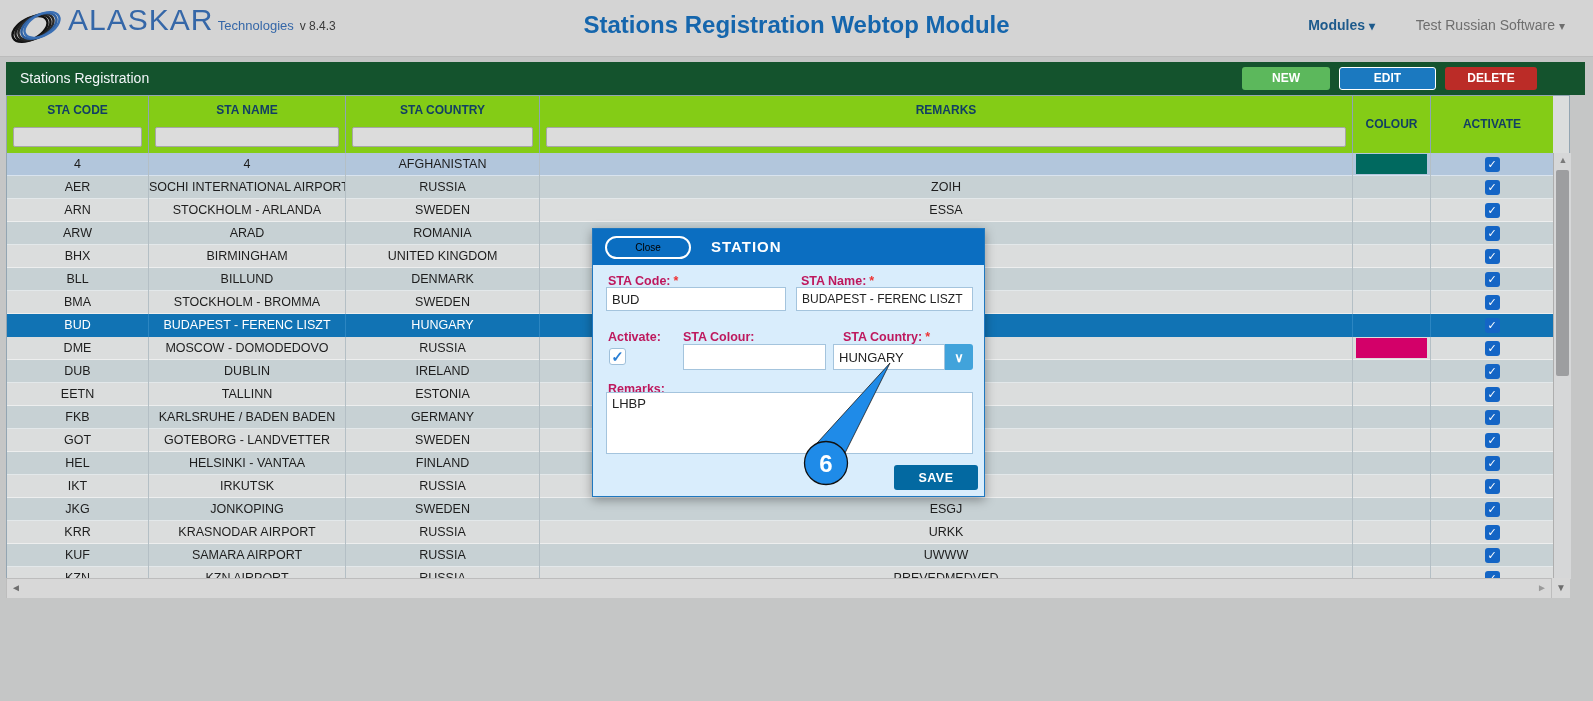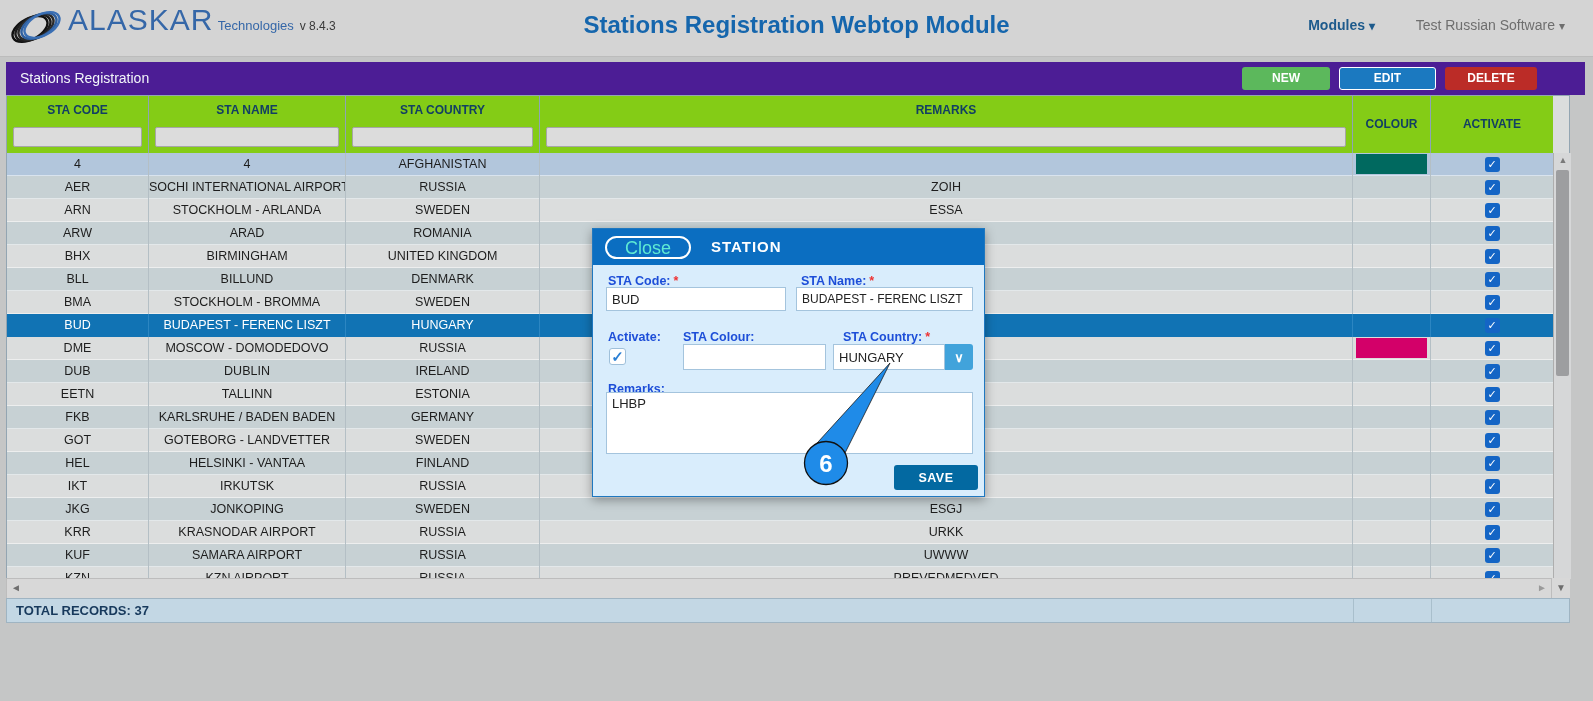--- a/index.html
+++ b/index.html
@@ -14,21 +14,21 @@
   .logo-brand { font-size:30px; color:#3567a8; letter-spacing:1px; line-height:30px; }
   .logo-sub { font-size:13px; color:#3567a8; text-align:right; margin-top:-2px; }
   .logo-ver { font-size:12px; color:#3a3a3a; margin-left:6px;margin-top:48px; }
   .app-title { position:absolute; left:0; right:0; top:11px; text-align:center; font-size:24px; font-weight:bold; color:#1566ad; }
   .menu { position:absolute; top:17px; font-size:14px; cursor:pointer; }
   .menu .caret { font-size:12px; margin-left:4px; }
   .menu-modules { right:218px; color:#1d5a8c; font-weight:bold; }
   .menu-user { right:28px; color:#6e6e6e; }
 
   
-  .panel-bar { position:absolute; left:6px; top:62px; width:1579px; height:33px; background:#4c1d95; }
+  .panel-bar { position:absolute; left:6px; top:62px; width:1579px; height:33px; background:#14532d; }
   .panel-title { position:absolute; left:14px; top:0; line-height:33px; color:#f2f6f9; font-size:14px; }
   .bar-btn { position:absolute; top:5px; height:23px; border:1px solid transparent; border-radius:3px; color:#fff; font-size:12px; font-weight:bold; text-align:center; line-height:21px; cursor:pointer; font-family:inherit; }
   .btn-new { left:1236px; width:88px; background:#5cb85c; }
   .btn-edit { left:1333px; width:97px; background:#1b79c0; border-color:#fff; }
   .btn-delete { left:1439px; width:92px; background:#bb2c27; }
 
   
   .grid { position:absolute; left:6px; top:95px; width:1564px; height:503px; background:#dbdddd; border:1px solid #93a5b2; }
   .ghead { position:absolute; left:0; top:0; width:1546px; height:57px; background:#84cc16; display:flex; }
   .hcell { position:relative; border-right:1px solid #8ea4b6; height:57px; }
@@ -59,23 +59,23 @@
   .hs-right { position:absolute; right:4px; top:3px; font-size:10px; color:#9a9a9a; cursor:pointer; }
   .scroll-corner { position:absolute; left:1552px; top:578px; width:18px; height:20px; background:#d8d8d8; text-align:center; font-size:10px; color:#6e6e6e; line-height:20px; cursor:pointer; }
 
   .footer-bar { position:absolute; left:6px; top:598px; width:1564px; height:25px; background:#c3d7e4; border:1px solid #9fb4c2; }
   .footer-label { position:absolute; left:9px; top:0; line-height:23px; font-size:13px; font-weight:bold; color:#17395c; }
   .fdiv { position:absolute; top:0; bottom:0; width:1px; background:#a9bfcc; }
 
   
   .dialog { position:absolute; left:592px; top:228px; width:393px; height:269px; background:#d9edfc; border:1px solid #1f78c0; box-shadow:0 3px 10px rgba(0,0,0,.35); z-index:10; }
   .dlg-head { position:absolute; left:0; top:0; width:100%; height:36px; background:#0b6ec1; }
-  .dlg-close { position:absolute; left:12px; top:7px; width:86px; height:23px; background:transparent; border:2px solid #fff; border-radius:12px; color:#5eead4; font-size:18px; cursor:pointer; font-family:inherit; }
+  .dlg-close { position:absolute; left:12px; top:7px; width:86px; height:23px; background:transparent; border:2px solid #fff; border-radius:12px; color:#000000; font-size:10px; cursor:pointer; font-family:inherit; }
   .dlg-title { position:absolute; left:118px; top:0; line-height:36px; color:#fff; font-size:15px; font-weight:bold; letter-spacing:1px; }
-  .flabel { font-size:12.5px; font-weight:bold; color:#1d4ed8; }
+  .flabel { font-size:12.5px; font-weight:bold; color:#be185d; }
   .req { color:#e33; font-size:12.5px; font-weight:bold; margin-left:3px; }
   .dlg-lbl { position:absolute; white-space:nowrap; }
   .dlg-input { position:absolute; height:24px; border:1px solid #a4c4dd; background:#fff; font-size:13px; padding:0 5px; font-family:inherit; color:#222; }
   .dlg-check { position:absolute; left:16px; top:119px; width:17px; height:17px; background:#fff; border:1px solid #9fc0da; border-radius:3px; color:#2a7fd4; font-size:15px; font-weight:bold; line-height:15px; text-align:center; cursor:pointer; }
   .dd-btn { position:absolute; left:352px; top:115px; width:28px; height:26px; background:#41a3db; border:none; border-radius:0 3px 3px 0; color:#fff; font-size:13px; font-weight:bold; cursor:pointer; }
   .dlg-textarea { position:absolute; left:13px; top:163px; width:367px; height:62px; border:1px solid #a4c4dd; background:#fff; font-size:13px; padding:3px 5px; resize:none; font-family:inherit; color:#222; }
   .dlg-save { position:absolute; left:301px; top:236px; width:84px; height:25px; background:#0369a1; border:none; border-radius:3px; color:#fff; font-size:12.5px; font-weight:bold; letter-spacing:.5px; cursor:pointer; font-family:inherit; }
 
   .callout { position:absolute; left:758px; top:352px; z-index:11; pointer-events:none; }
 </style>
@@ -304,25 +304,20 @@
       <div class="vs-thumb"></div>
     </div>
   </div>
 
   <div class="hscroll">
     <span class="hs-left">◄</span>
     <span class="hs-right">►</span>
   </div>
   <div class="scroll-corner">▼</div>
 
-  <div class="footer-bar">
-    <span class="footer-label">TOTAL RECORDS: 37</span>
-    <span class="fdiv" style="left:1346px"></span>
-    <span class="fdiv" style="left:1424px"></span>
-  </div>
 
   <div class="dialog">
     <div class="dlg-head">
       <button class="dlg-close">Close</button>
       <span class="dlg-title">STATION</span>
     </div>
 
     <span class="dlg-lbl" style="left:15px;top:42px"><span class="flabel">STA Code:</span><span class="req">*</span></span>
     <span class="dlg-lbl" style="left:208px;top:42px"><span class="flabel">STA Name:</span><span class="req">*</span></span>
     <input class="dlg-input" style="left: 13px; top: 58px; width: 180px;" value="BUD">

